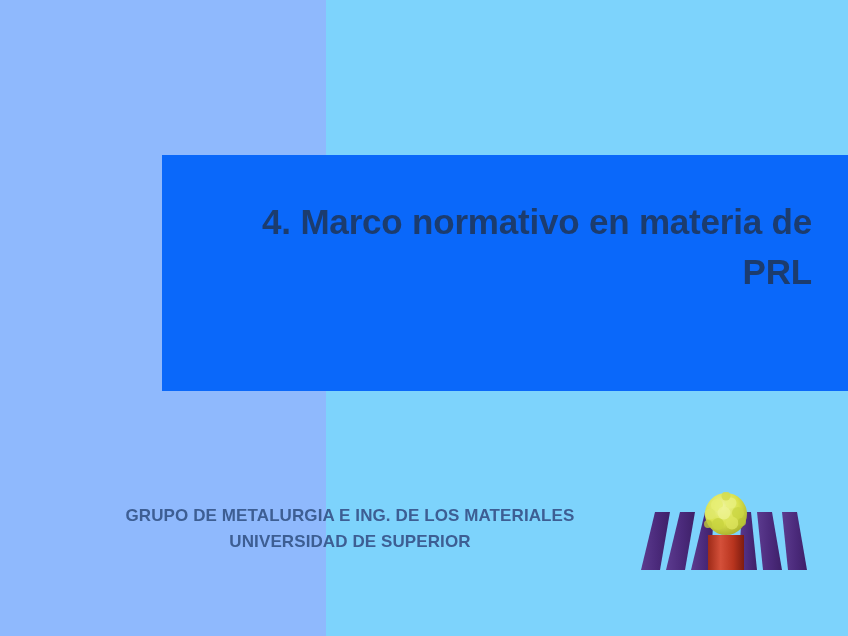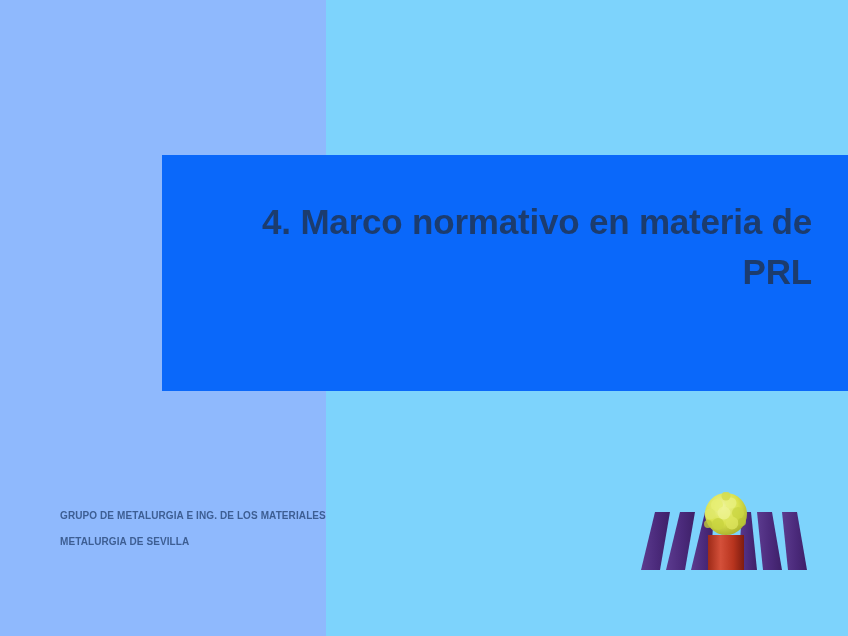--- a/index.html
+++ b/index.html
@@ -51,22 +51,23 @@
     letter-spacing: -0.2px;
     white-space: pre-line;
   }
 
   
   .affiliation {
     position: absolute;
     left: 60px;
     top: 503px;
     width: 580px;
+    text-align: center;
     color: #3D5E93;
-    font-size: 10px;
+    font-size: 17px;
     font-weight: bold;
     line-height: 26px;
     letter-spacing: 0.1px;
   }
   .affiliation div { white-space: nowrap; }
 
   
   .logo {
     position: absolute;
     left: 638px;
@@ -83,21 +84,21 @@
 
   <div class="side-band"></div>
 
   <div class="title-banner">
     <div class="title-text">4. Marco normativo en materia de
 PRL</div>
   </div>
 
   <div class="affiliation">
     <div>GRUPO DE METALURGIA E ING. DE LOS MATERIALES</div>
-    <div>METALURGIA DE SEVILLA</div>
+    <div>UNIVERSIDAD DE SUPERIOR</div>
   </div>
 
   <div class="logo">
     <svg width="176" height="86" viewBox="0 0 176 86" xmlns="http://www.w3.org/2000/svg">
       <defs>
         <linearGradient id="barGrad" x1="0" y1="0" x2="1" y2="0">
           <stop offset="0%" stop-color="#5C3B8F"></stop>
           <stop offset="55%" stop-color="#4B2A7B"></stop>
           <stop offset="100%" stop-color="#3E2068"></stop>
         </linearGradient>

